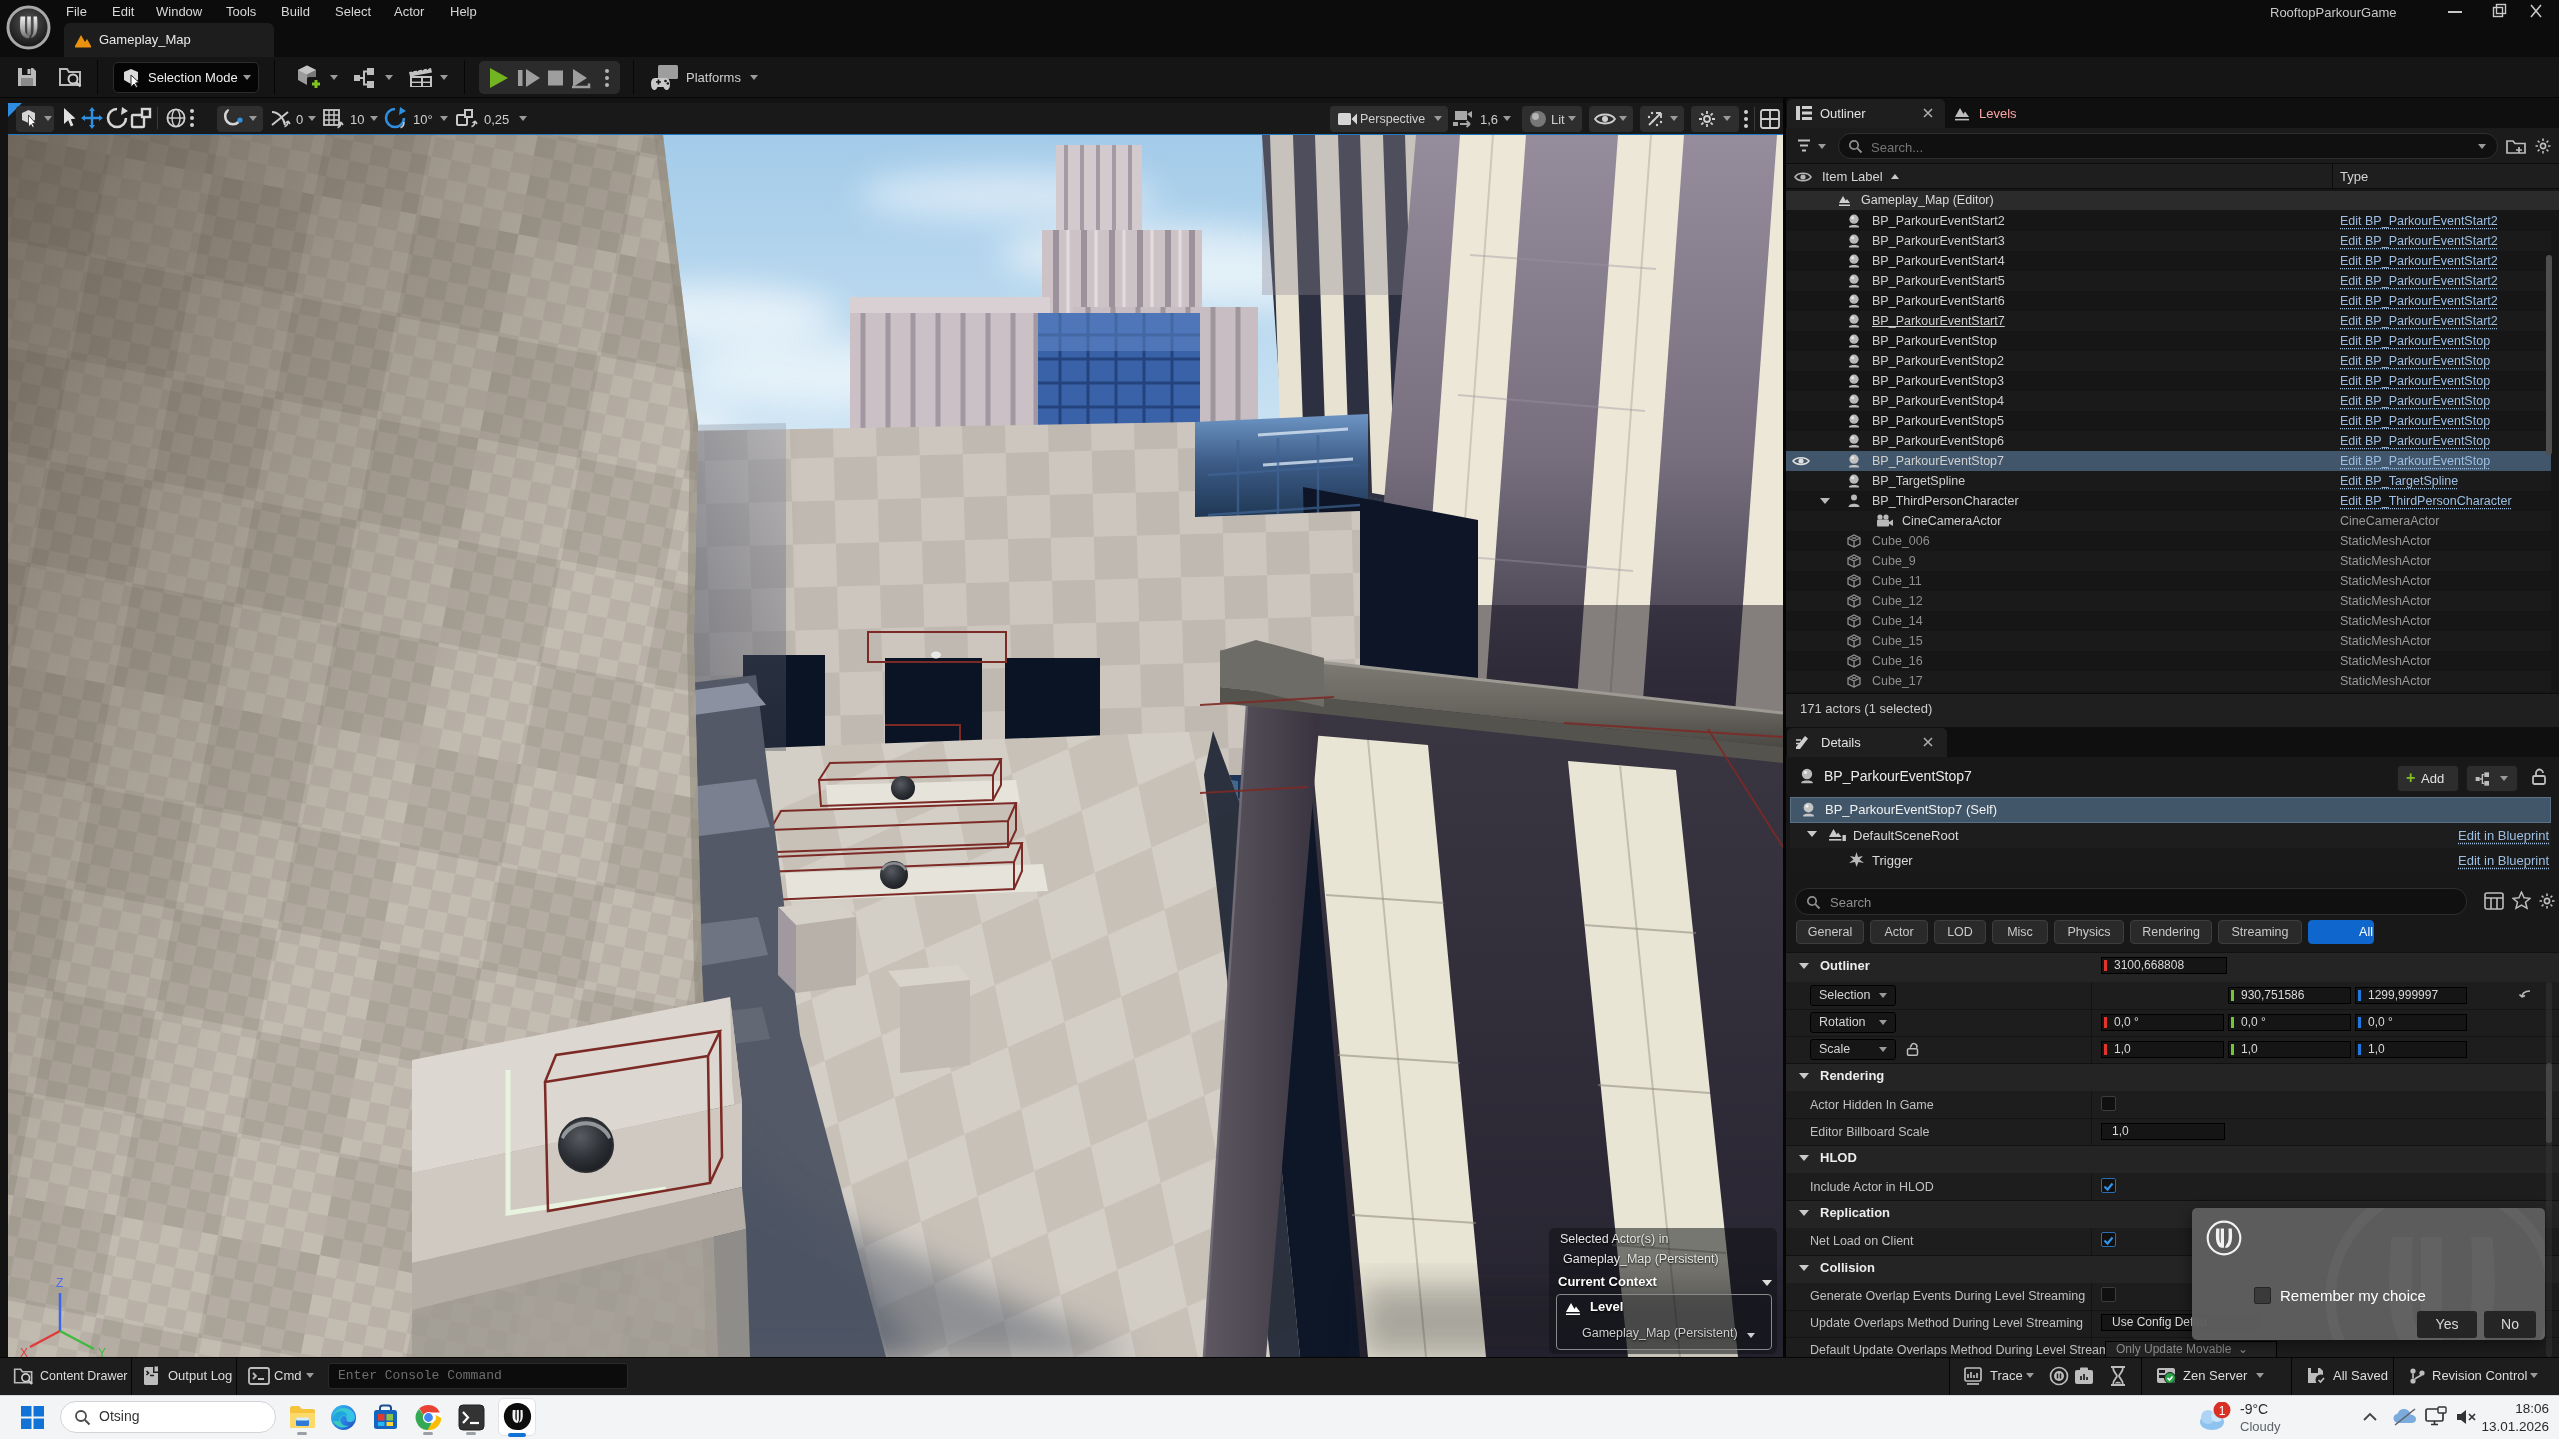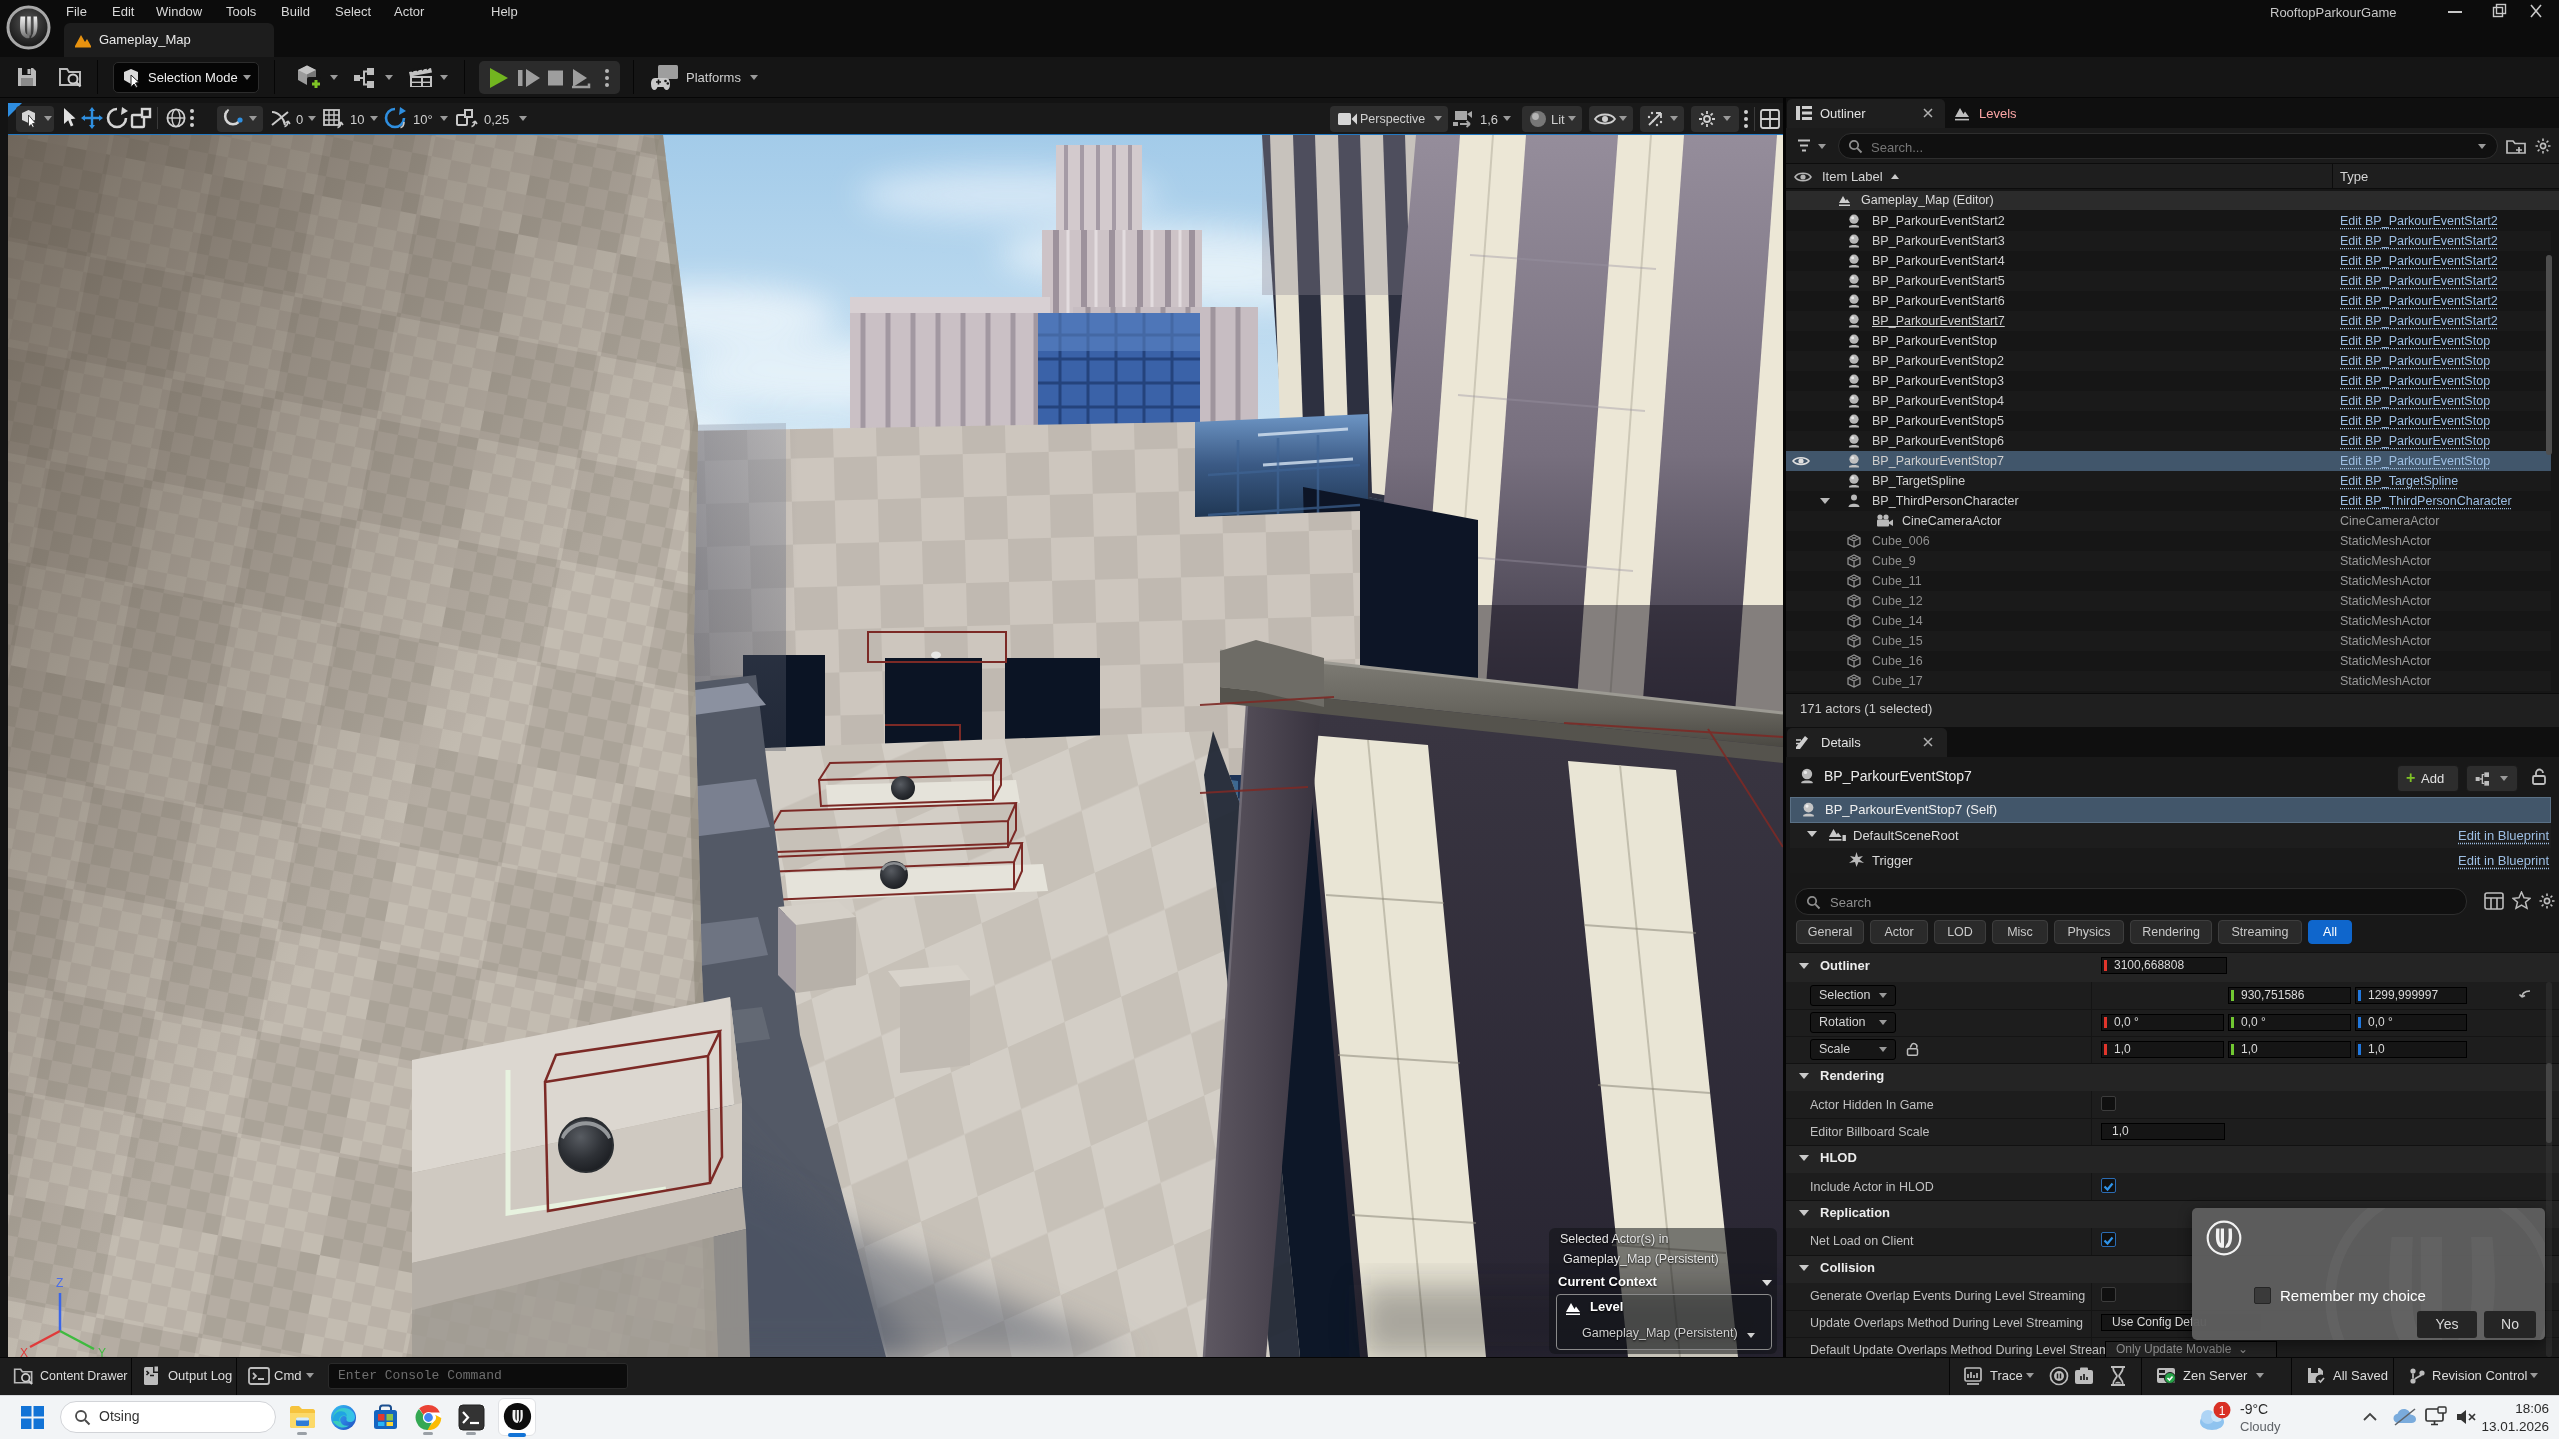--- a/index.html
+++ b/index.html
@@ -23,21 +23,21 @@
 <div id="root">
 
 <div class="abs" style="left:0;top:0;width:2559px;height:23px;background:#0c0c0c;"></div>
 <div class="abs txt" style="left:66px;top:4px;color:#d8d8d8;">File</div>
 <div class="abs txt" style="left:112px;top:4px;color:#d8d8d8;">Edit</div>
 <div class="abs txt" style="left:156px;top:4px;color:#d8d8d8;">Window</div>
 <div class="abs txt" style="left:226px;top:4px;color:#d8d8d8;">Tools</div>
 <div class="abs txt" style="left:281px;top:4px;color:#d8d8d8;">Build</div>
 <div class="abs txt" style="left:335px;top:4px;color:#d8d8d8;">Select</div>
 <div class="abs txt" style="left:394px;top:4px;color:#d8d8d8;">Actor</div>
-<div class="abs txt" style="left:450px;top:4px;color:#d8d8d8;margin-left:41px;">Help</div>
+<div class="abs txt" style="left:450px;top:4px;color:#d8d8d8;">Help</div>
 <div class="abs txt" style="left:2270px;top:5px;width:120px;text-align:center;color:#c8c8c8;">RooftopParkourGame</div>
 <svg class="abs" style="left:2440px;top:0px;" width="119" height="23" viewBox="0 0 119 23">
   <rect x="8" y="11" width="14" height="2" fill="#c8c8c8"></rect>
   <rect x="53.5" y="7.5" width="9" height="9" fill="none" stroke="#c8c8c8" stroke-width="1.4"></rect>
   <rect x="56.5" y="4.5" width="9" height="9" fill="none" stroke="#c8c8c8" stroke-width="1.4"></rect>
   <path d="M91 5 L101 17 M101 5 L91 17" stroke="#c8c8c8" stroke-width="1.6"></path>
 </svg>
 
 <svg class="abs" style="left:4px;top:3px;z-index:30;" width="49" height="49" viewBox="0 0 49 49">
   <defs>
@@ -896,21 +896,21 @@
       </g>
 </svg>
 
 <div class="chip" style="left:1796px;top:920px;width:68px;">General</div>
 <div class="chip" style="left:1870px;top:920px;width:58px;">Actor</div>
 <div class="chip" style="left:1934px;top:920px;width:52px;">LOD</div>
 <div class="chip" style="left:1992px;top:920px;width:56px;">Misc</div>
 <div class="chip" style="left:2054px;top:920px;width:70px;">Physics</div>
 <div class="chip" style="left:2130px;top:920px;width:82px;">Rendering</div>
 <div class="chip" style="left:2218px;top:920px;width:84px;">Streaming</div>
-<div class="chip" style="left:2308px;top:920px;width:44px;background:#0f66cc;border-color:#0f66cc;color:#fff;">All</div>
+<div class="chip" style="left:2308px;top:920px;width:66px;background:#0f66cc;border-color:#0f66cc;color:#fff;text-align:right;">All</div>
 
 <div class="sechdr" style="left:1786px;top:952px;width:773px;height:30px;"></div>
 <div class="abs" style="left:1799px;top:963px;width:0;height:0;border-left:5px solid transparent;border-right:5px solid transparent;border-top:6px solid #c9c9c9;"></div>
 <div class="abs" style="left:1820px;top:958px;font-size:13px;font-weight:bold;color:#ececec;">Outliner</div>
 
 <div class="abs" style="left:1786px;top:982px;width:773px;height:81px;background:#1d1d1d;"></div>
 <div class="abs" style="left:1786px;top:1009px;width:773px;height:1px;background:#141414;"></div>
 <div class="abs" style="left:1786px;top:1036px;width:773px;height:1px;background:#141414;"></div>
 <div class="abs" style="left:2091px;top:982px;width:1px;height:81px;background:#141414;"></div>
 

